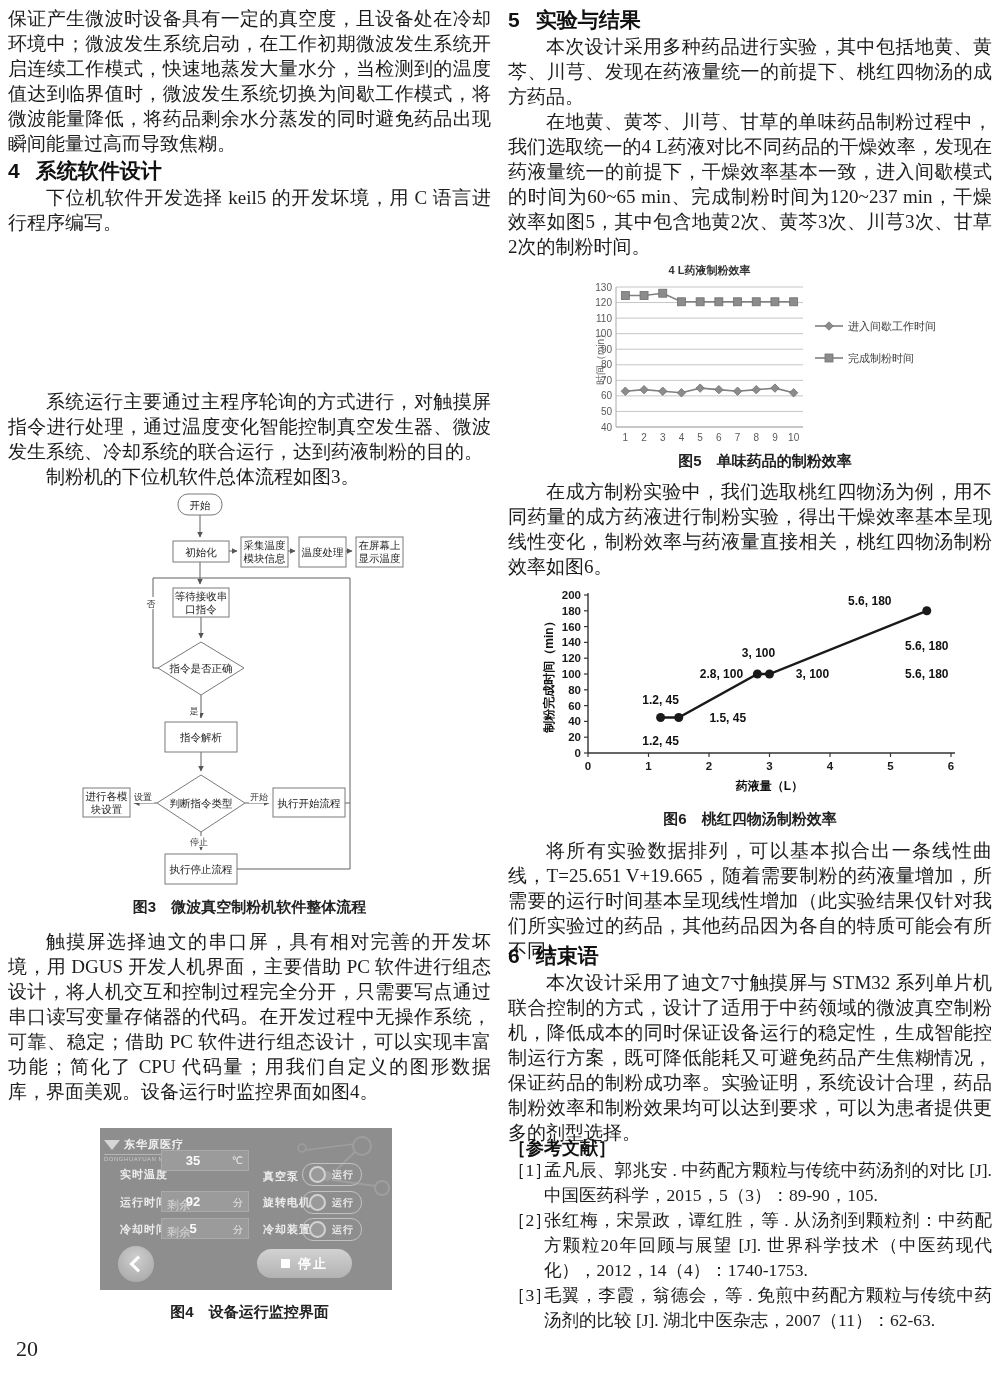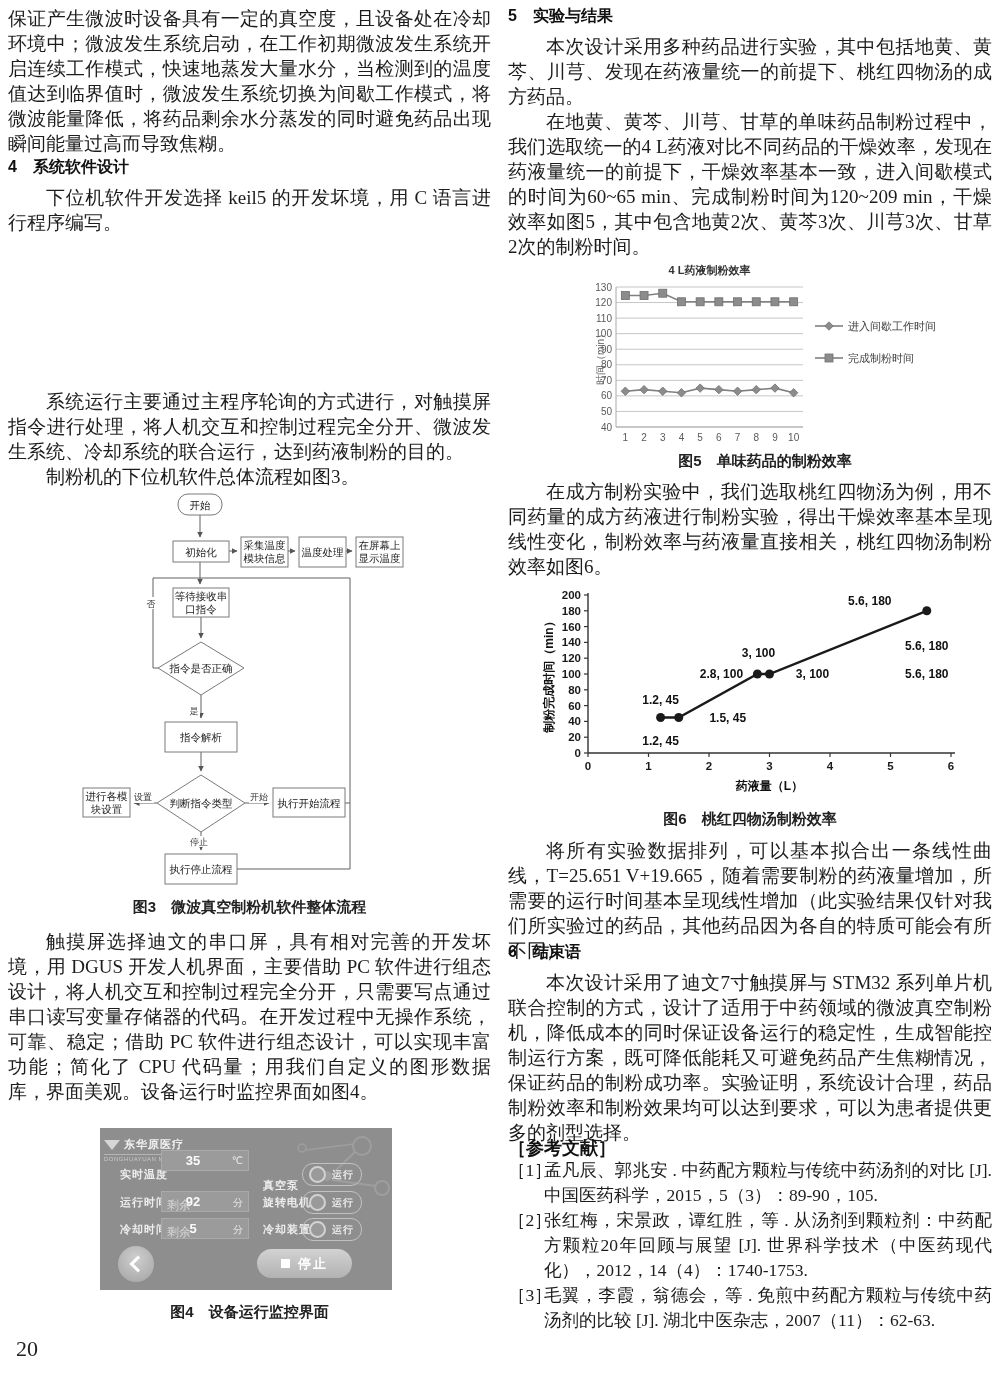--- a/index.html
+++ b/index.html
@@ -1,21 +1,21 @@
 <!DOCTYPE html>
 <html><head>
 <meta charset="utf-8">
 <style>
   html,body{margin:0;padding:0;background:#e8e8e8;}
   #page{position:relative;width:1000px;height:1381px;background:#ffffff;margin:0 auto;overflow:hidden;
         font-family:"Liberation Serif","DejaVu Serif",serif;color:#1c1c1c;}
   .abs{position:absolute;}
   .p{position:absolute;width:483px;font-size:19px;line-height:25px;text-align:justify;color:#1c1c1c;}
   .indent{text-indent:2em;}
-  .h{position:absolute;font-family:"Liberation Sans","DejaVu Sans",sans-serif;font-weight:bold;font-size:16px;color:#111;}
+  .h{position:absolute;font-family:"Liberation Sans","DejaVu Sans",sans-serif;font-weight:bold;font-size:21px;color:#111;}
   .h .num{margin-right:16px;}
   .cap{position:absolute;text-align:center;font-family:"Liberation Sans","DejaVu Sans",sans-serif;
        font-weight:bold;font-size:15px;color:#222;}
   .pagenum{position:absolute;font-size:22px;color:#222;}
   
   svg text{font-family:"Liberation Sans","DejaVu Sans",sans-serif;}
   .fc-node{fill:#ffffff;stroke:#7a7a7a;stroke-width:1;}
   .fc-line{stroke:#606060;stroke-width:1;fill:none;}
   .fc-t{font-size:10.5px;fill:#222;}
   .fc-s{font-size:9px;fill:#333;}
@@ -58,21 +58,21 @@
 
 <div id="page">
 
   <div class="p" style="left:8px;top:6px;">保证产生微波时设备具有一定的真空度，且设备处在冷却环境中；微波发生系统启动，在工作初期微波发生系统开启连续工作模式，快速地蒸发大量水分，当检测到的温度值达到临界值时，微波发生系统切换为间歇工作模式，将微波能量降低，将药品剩余水分蒸发的同时避免药品出现瞬间能量过高而导致焦糊。</div>
 
   <div class="h" style="left:8px;top:157px;">
     <span class="num">4</span><span>系统软件设计</span>
   </div>
 
   <div class="p indent" style="left:8px;top:185px;">下位机软件开发选择 keil5 的开发坏境，用 C 语言进行程序编写。</div>
-  <div class="p indent" style="left:8px;top:389px;">系统运行主要通过主程序轮询的方式进行，对触摸屏指令进行处理，将人机交互和控制过程完全分开、微波发生系统、冷却系统的联合运行，达到药液制粉的目的。</div>
+  <div class="p indent" style="left:8px;top:389px;">系统运行主要通过主程序轮询的方式进行，对触摸屏指令进行处理，通过温度变化智能控制真空发生器、微波发生系统、冷却系统的联合运行，达到药液制粉的目的。</div>
   <div class="p indent" style="left:8px;top:464px;">制粉机的下位机软件总体流程如图3。</div>
 
   <svg class="abs" style="left:55px;top:487px;" width="400" height="402">
     <defs>
       <marker id="ar" markerWidth="7" markerHeight="7" refX="5.5" refY="3" orient="auto">
         <path d="M0,0 L6,3 L0,6 z" fill="#555"></path>
       </marker>
     </defs>
 
     <line class="fc-line" x1="145" y1="28" x2="145" y2="50" marker-end="url(#ar)"></line>
@@ -151,21 +151,21 @@
         <span class="logo-title">东华原医疗</span>
       </div>
       <div class="logo-sub">DONGHUAYUAN MEDICAL</div>
     </div>
 
     <div class="mrow-label" style="left:20px;top:39px;">实时温度</div>
     <div class="vbox" style="top:22px;">
       <span class="val">35</span>
       <span class="unit">℃</span>
     </div>
-    <div class="mrow-label" style="left:163px;top:50px;">真空泵</div>
+    <div class="mrow-label" style="left:163px;top:41px;">真空泵</div>
     <div class="pill" style="top:35px;">
       <span class="dot"></span>
       <span class="st">运行</span>
     </div>
 
     <div class="mrow-label" style="left:20px;top:67px;">运行时间</div>
     <div class="vbox" style="top:63px;">
       <span class="pre">剩余</span>
       <span class="val">92</span>
       <span class="unit">分</span>
@@ -197,21 +197,21 @@
     </div>
   </div>
   <div class="cap" style="left:8px;top:1303px;width:483px;">图4　设备运行监控界面</div>
 
   <div class="pagenum" style="left:16px;top:1336px;">20</div>
 
   <div class="h" style="left:508px;top:6px;">
     <span class="num">5</span><span>实验与结果</span>
   </div>
   <div class="p indent" style="left:508px;top:34px;width:484px;">本次设计采用多种药品进行实验，其中包括地黄、黄芩、川芎、发现在药液量统一的前提下、桃红四物汤的成方药品。</div>
-  <div class="p indent" style="left:508px;top:109px;width:484px;">在地黄、黄芩、川芎、甘草的单味药品制粉过程中，我们选取统一的4 L药液对比不同药品的干燥效率，发现在药液量统一的前提下，干燥效率基本一致，进入间歇模式的时间为60~65 min、完成制粉时间为120~209 min，干燥效率如图5，其中包含地黄2次、黄芩3次、川芎3次、甘草2次的制粉时间。</div>
+  <div class="p indent" style="left:508px;top:109px;width:484px;">在地黄、黄芩、川芎、甘草的单味药品制粉过程中，我们选取统一的4 L药液对比不同药品的干燥效率，发现在药液量统一的前提下，干燥效率基本一致，进入间歇模式的时间为60~65 min、完成制粉时间为120~237 min，干燥效率如图5，其中包含地黄2次、黄芩3次、川芎3次、甘草2次的制粉时间。</div>
 
   <div class="abs" style="left:595px;top:262px;"><svg width="340" height="190">
         <line x1="21" y1="165" x2="208" y2="165" stroke="#c6c6c6" stroke-width="1"></line>
         <text x="17" y="168.5" text-anchor="end" class="t5">40</text>
         <line x1="21" y1="149.44444444444446" x2="208" y2="149.44444444444446" stroke="#c6c6c6" stroke-width="1"></line>
         <text x="17" y="152.94444444444446" text-anchor="end" class="t5">50</text>
         <line x1="21" y1="133.88888888888889" x2="208" y2="133.88888888888889" stroke="#c6c6c6" stroke-width="1"></line>
         <text x="17" y="137.38888888888889" text-anchor="end" class="t5">60</text>
         <line x1="21" y1="118.33333333333334" x2="208" y2="118.33333333333334" stroke="#c6c6c6" stroke-width="1"></line>
         <text x="17" y="121.83333333333334" text-anchor="end" class="t5">70</text>

